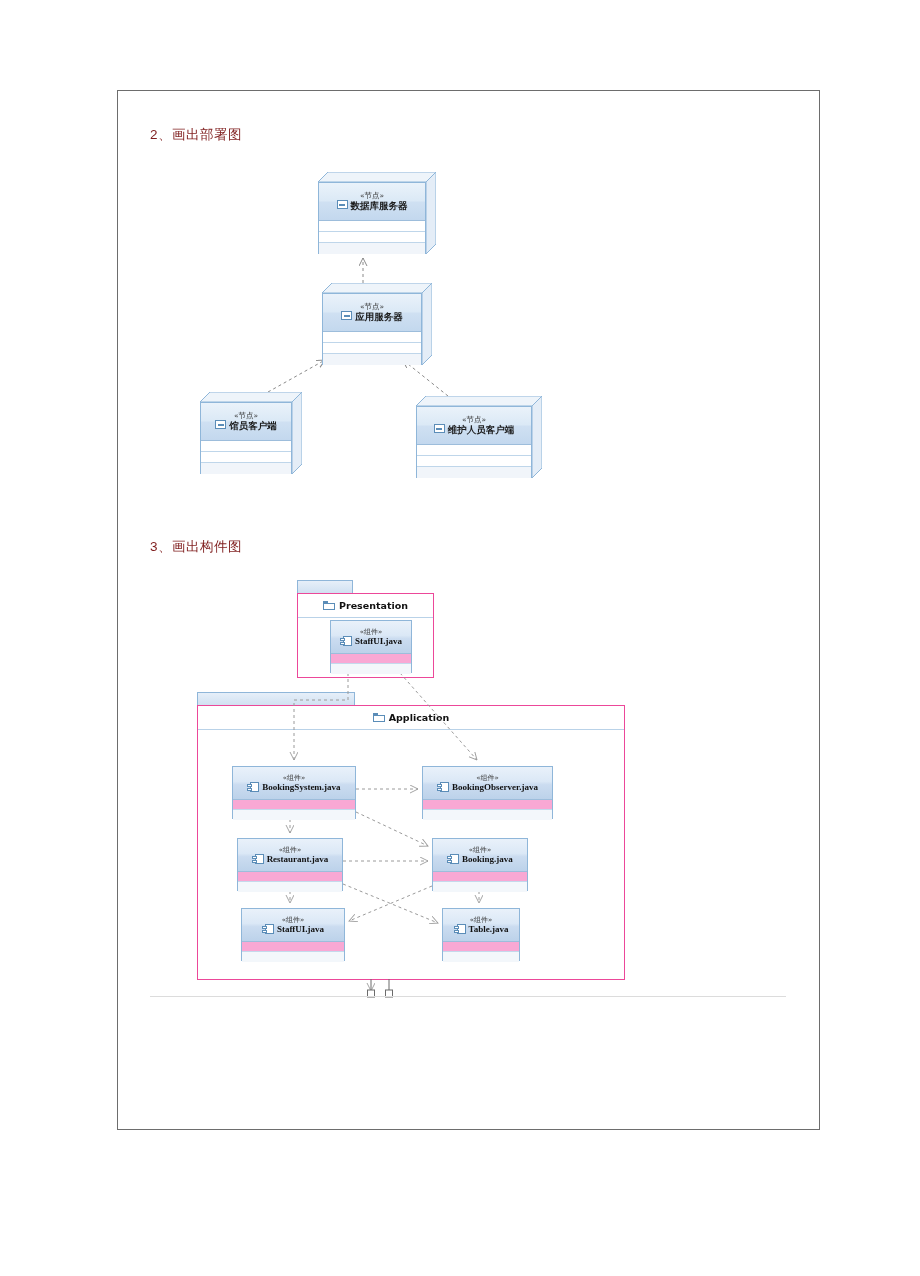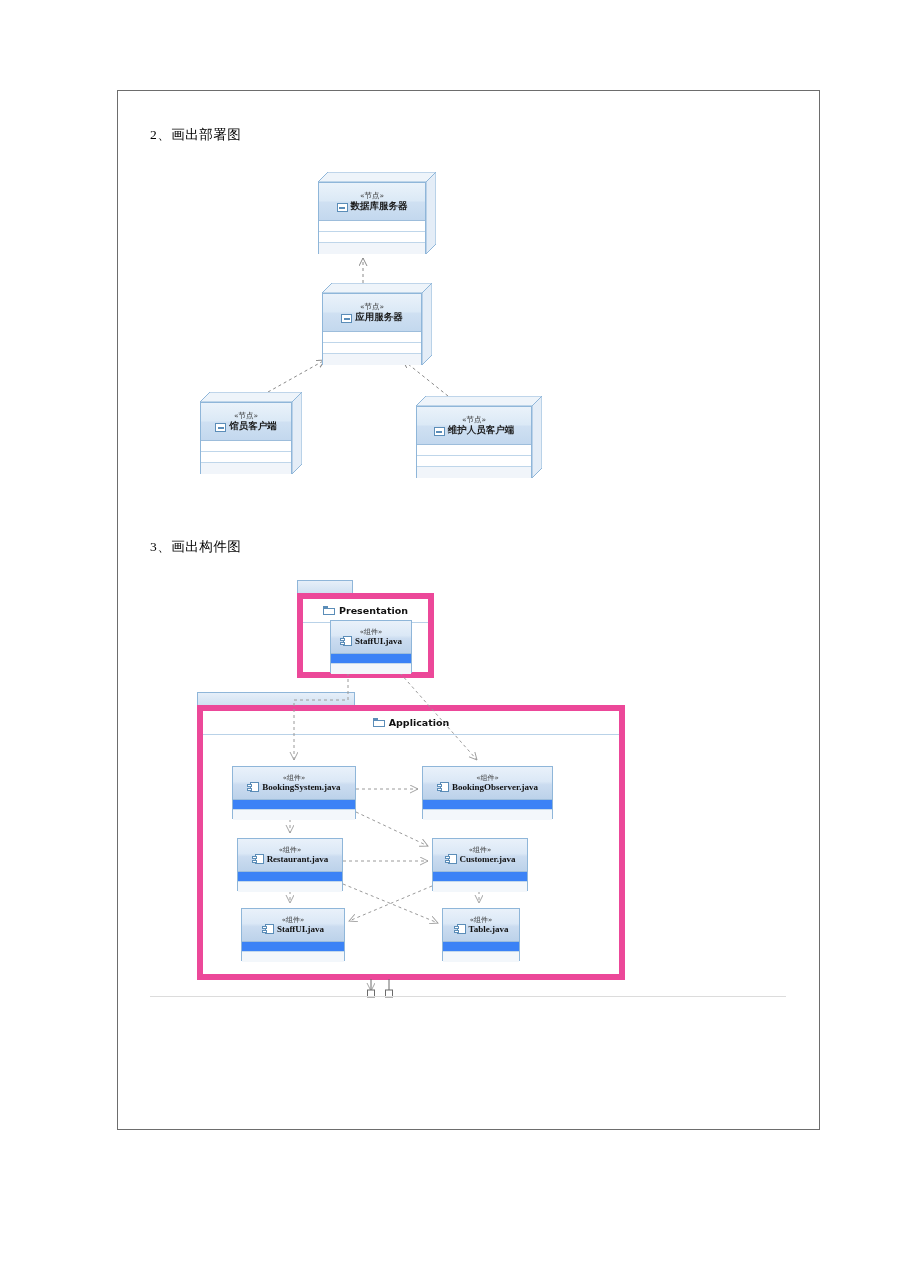--- a/index.html
+++ b/index.html
@@ -10,22 +10,22 @@
   }
 
   
   #page-border{
     position:absolute;left:117px;top:90px;width:703px;height:1040px;
     border:1.5px solid #6d6d6d;background:#fff;box-sizing:border-box;
   }
 
   
   .heading{
-    position:absolute;font-size:13.5px;letter-spacing:.5px;color:#000000;
-    white-space:nowrap;font-family:Liberation Serif, serif;
+    position:absolute;font-size:13.5px;letter-spacing:.5px;color:#7f1d1d;
+    white-space:nowrap;font-family:Liberation Sans, sans-serif;
   }
   #heading-2{left:150px;top:126px;}
   #heading-3{left:150px;top:538px;}
 
   
   .canvas{position:absolute;left:0;top:0;pointer-events:none;}
 
   
   .node{position:absolute;}
   .node .face{
@@ -36,40 +36,40 @@
     position:absolute;left:0;top:0;right:0;height:38px;
     background:linear-gradient(to bottom,#eaf2fa 0%,#dbe9f6 48%,#cfe0f2 52%,#c3d8ee 100%);
     border-bottom:1px solid #9dbddb;box-sizing:border-box;
     display:flex;flex-direction:column;align-items:center;justify-content:center;
   }
   .node .stereo{
     font-size:7.5px;color:#333;line-height:9px;
     font-family:"DejaVu Sans","Liberation Sans",sans-serif;white-space:nowrap;
   }
   .node .nm{
-    display:flex;align-items:flex-end;gap:3px;
+    display:flex;align-items:flex-start;gap:3px;
     font-size:9.5px;font-weight:bold;color:#1b1b1b;line-height:12px;
     font-family:"DejaVu Sans","Liberation Sans",sans-serif;white-space:nowrap;
   }
   .node .row{position:absolute;left:0;right:0;height:11px;border-bottom:1px solid #bfd6ea;box-sizing:border-box;}
   .node .row.r1{top:38px;}
   .node .row.r2{top:49px;}
   .node .row.r3{top:60px;background:#f1f5fa;border-bottom:none;}
 
   
   .nodeicon{
     width:11px;height:9px;border:1px solid #5b8db8;background:#fff;
     box-sizing:border-box;display:inline-block;position:relative;flex:0 0 auto;
   }
   .nodeicon:before{
     content:"";position:absolute;left:1.5px;top:3px;width:6px;height:1.5px;background:#5b8db8;
   }
 
   
-  .comp{position:absolute;border:1px solid #8fb6d9;background:#3b82f6;box-sizing:border-box;}
+  .comp{position:absolute;border:1px solid #8fb6d9;background:#f9a8d4;box-sizing:border-box;}
   .comp .chdr{
     position:absolute;left:0;top:0;right:0;height:33px;
     background:linear-gradient(to bottom,#e9f1fa 0%,#dbe8f6 45%,#cbdcf0 55%,#bcd2ea 100%);
     border-bottom:1px solid #9dbddb;box-sizing:border-box;
     display:flex;flex-direction:column;align-items:center;justify-content:center;
   }
   .comp .stereo{
     font-size:7px;color:#3a3a3a;line-height:8px;
     font-family:"DejaVu Sans","Liberation Sans",sans-serif;white-space:nowrap;
   }
@@ -91,21 +91,21 @@
 
   
   .pkg{position:absolute;}
   .pkg .tab{
     position:absolute;left:0;top:0;height:14px;
     background:linear-gradient(to bottom,#e6eff9,#cfe0f1);
     border:1px solid #8fb6d9;border-bottom:none;box-sizing:border-box;
   }
   .pkg .bdy{
     position:absolute;left:0;top:13px;right:0;bottom:0;
-    border:6px solid #ec4899;background:#fff;box-sizing:border-box;padding-left:10px;
+    border:1px solid #ec4899;background:#fff;box-sizing:border-box;padding-left:10px;
   }
   .pkg .ttl{
     position:absolute;left:0;right:0;top:0;height:24px;
     display:flex;align-items:center;justify-content:center;gap:4px;
     font-size:9.5px;font-weight:bold;color:#111;
     font-family:"DejaVu Sans","Liberation Sans",sans-serif;
     border-bottom:1px solid #b9d2e8;box-sizing:border-box;
   }
   .foldericon{position:relative;width:12px;height:9px;flex:0 0 auto;display:inline-block;}
   .foldericon i{position:absolute;display:block;box-sizing:border-box;}
@@ -340,21 +340,21 @@
 
 <div class="comp" id="comp-booking" style="left:432px;top:838px;width:96px;height:53px;">
   <div class="chdr">
     <div class="stereo">«组件»</div>
     <div class="nm">
       <span class="compicon">
           <i class="body"></i>
           <i class="t1"></i>
           <i class="t2"></i>
         </span>
-      <span>Customer.java</span>
+      <span>Booking.java</span>
     </div>
   </div>
   <div class="row r1"></div>
   <div class="row r2"></div>
 </div>
 
 <div class="comp" id="comp-customer" style="left:241px;top:908px;width:104px;height:53px;">
   <div class="chdr">
     <div class="stereo">«组件»</div>
     <div class="nm">

